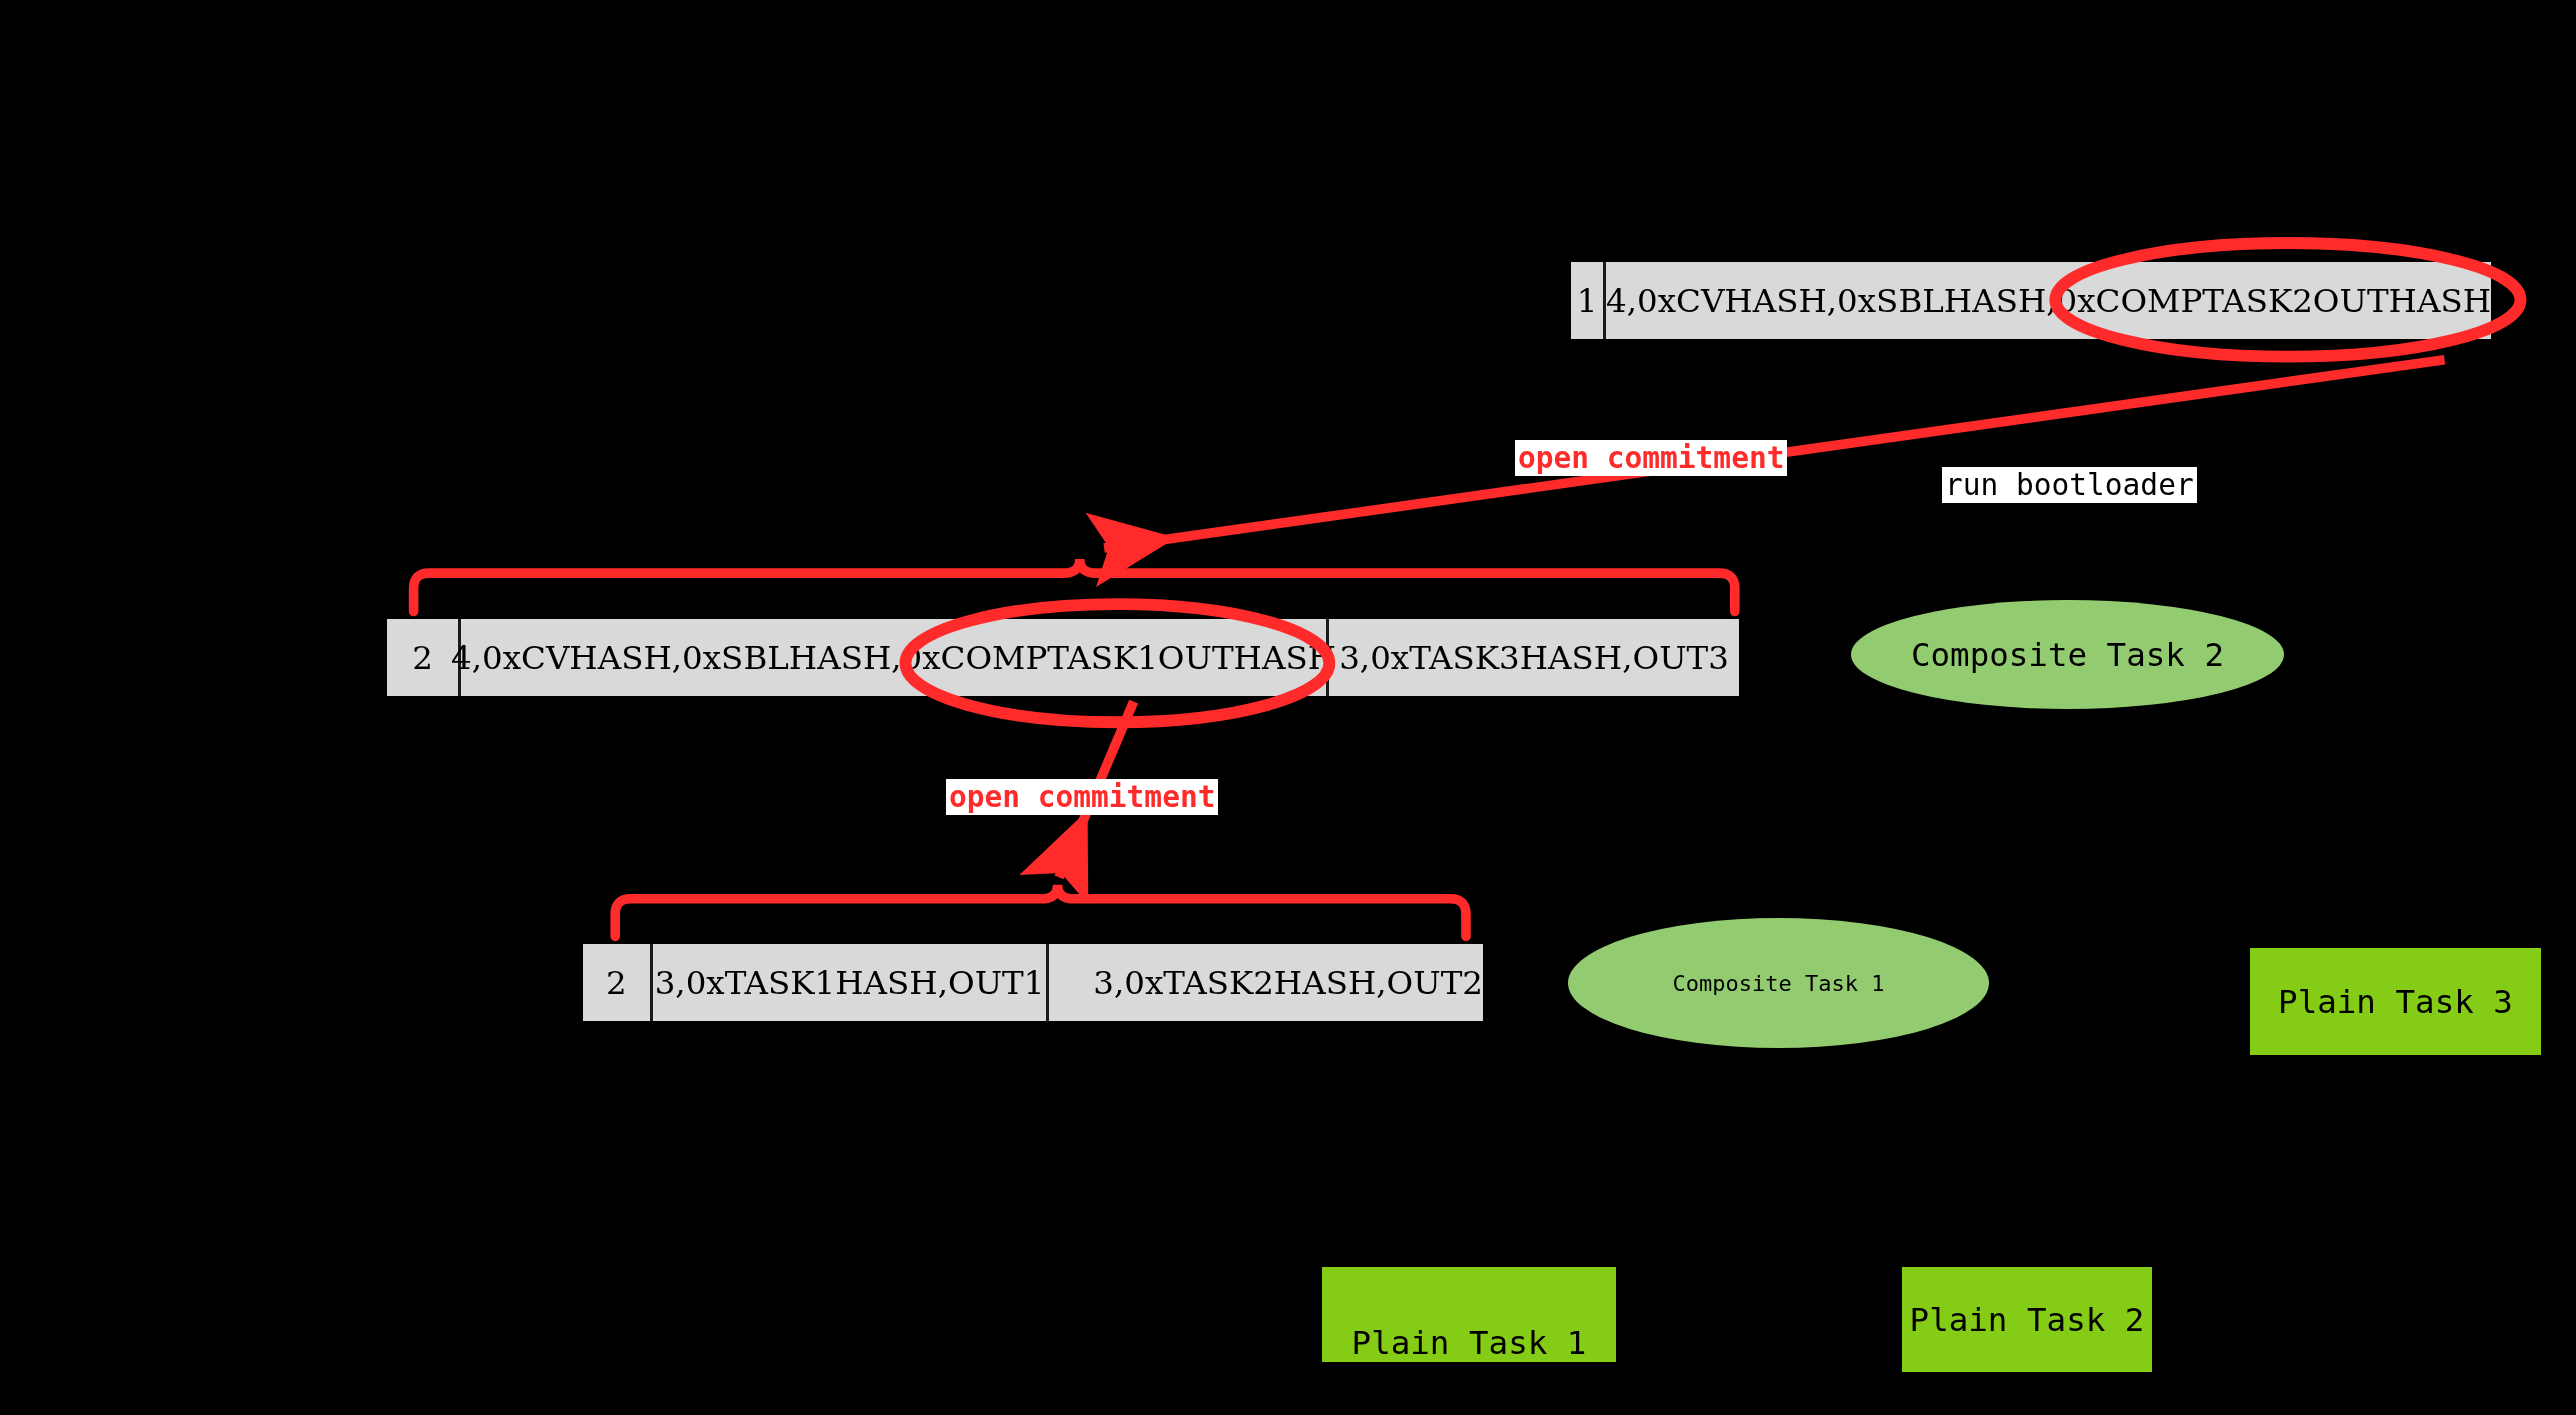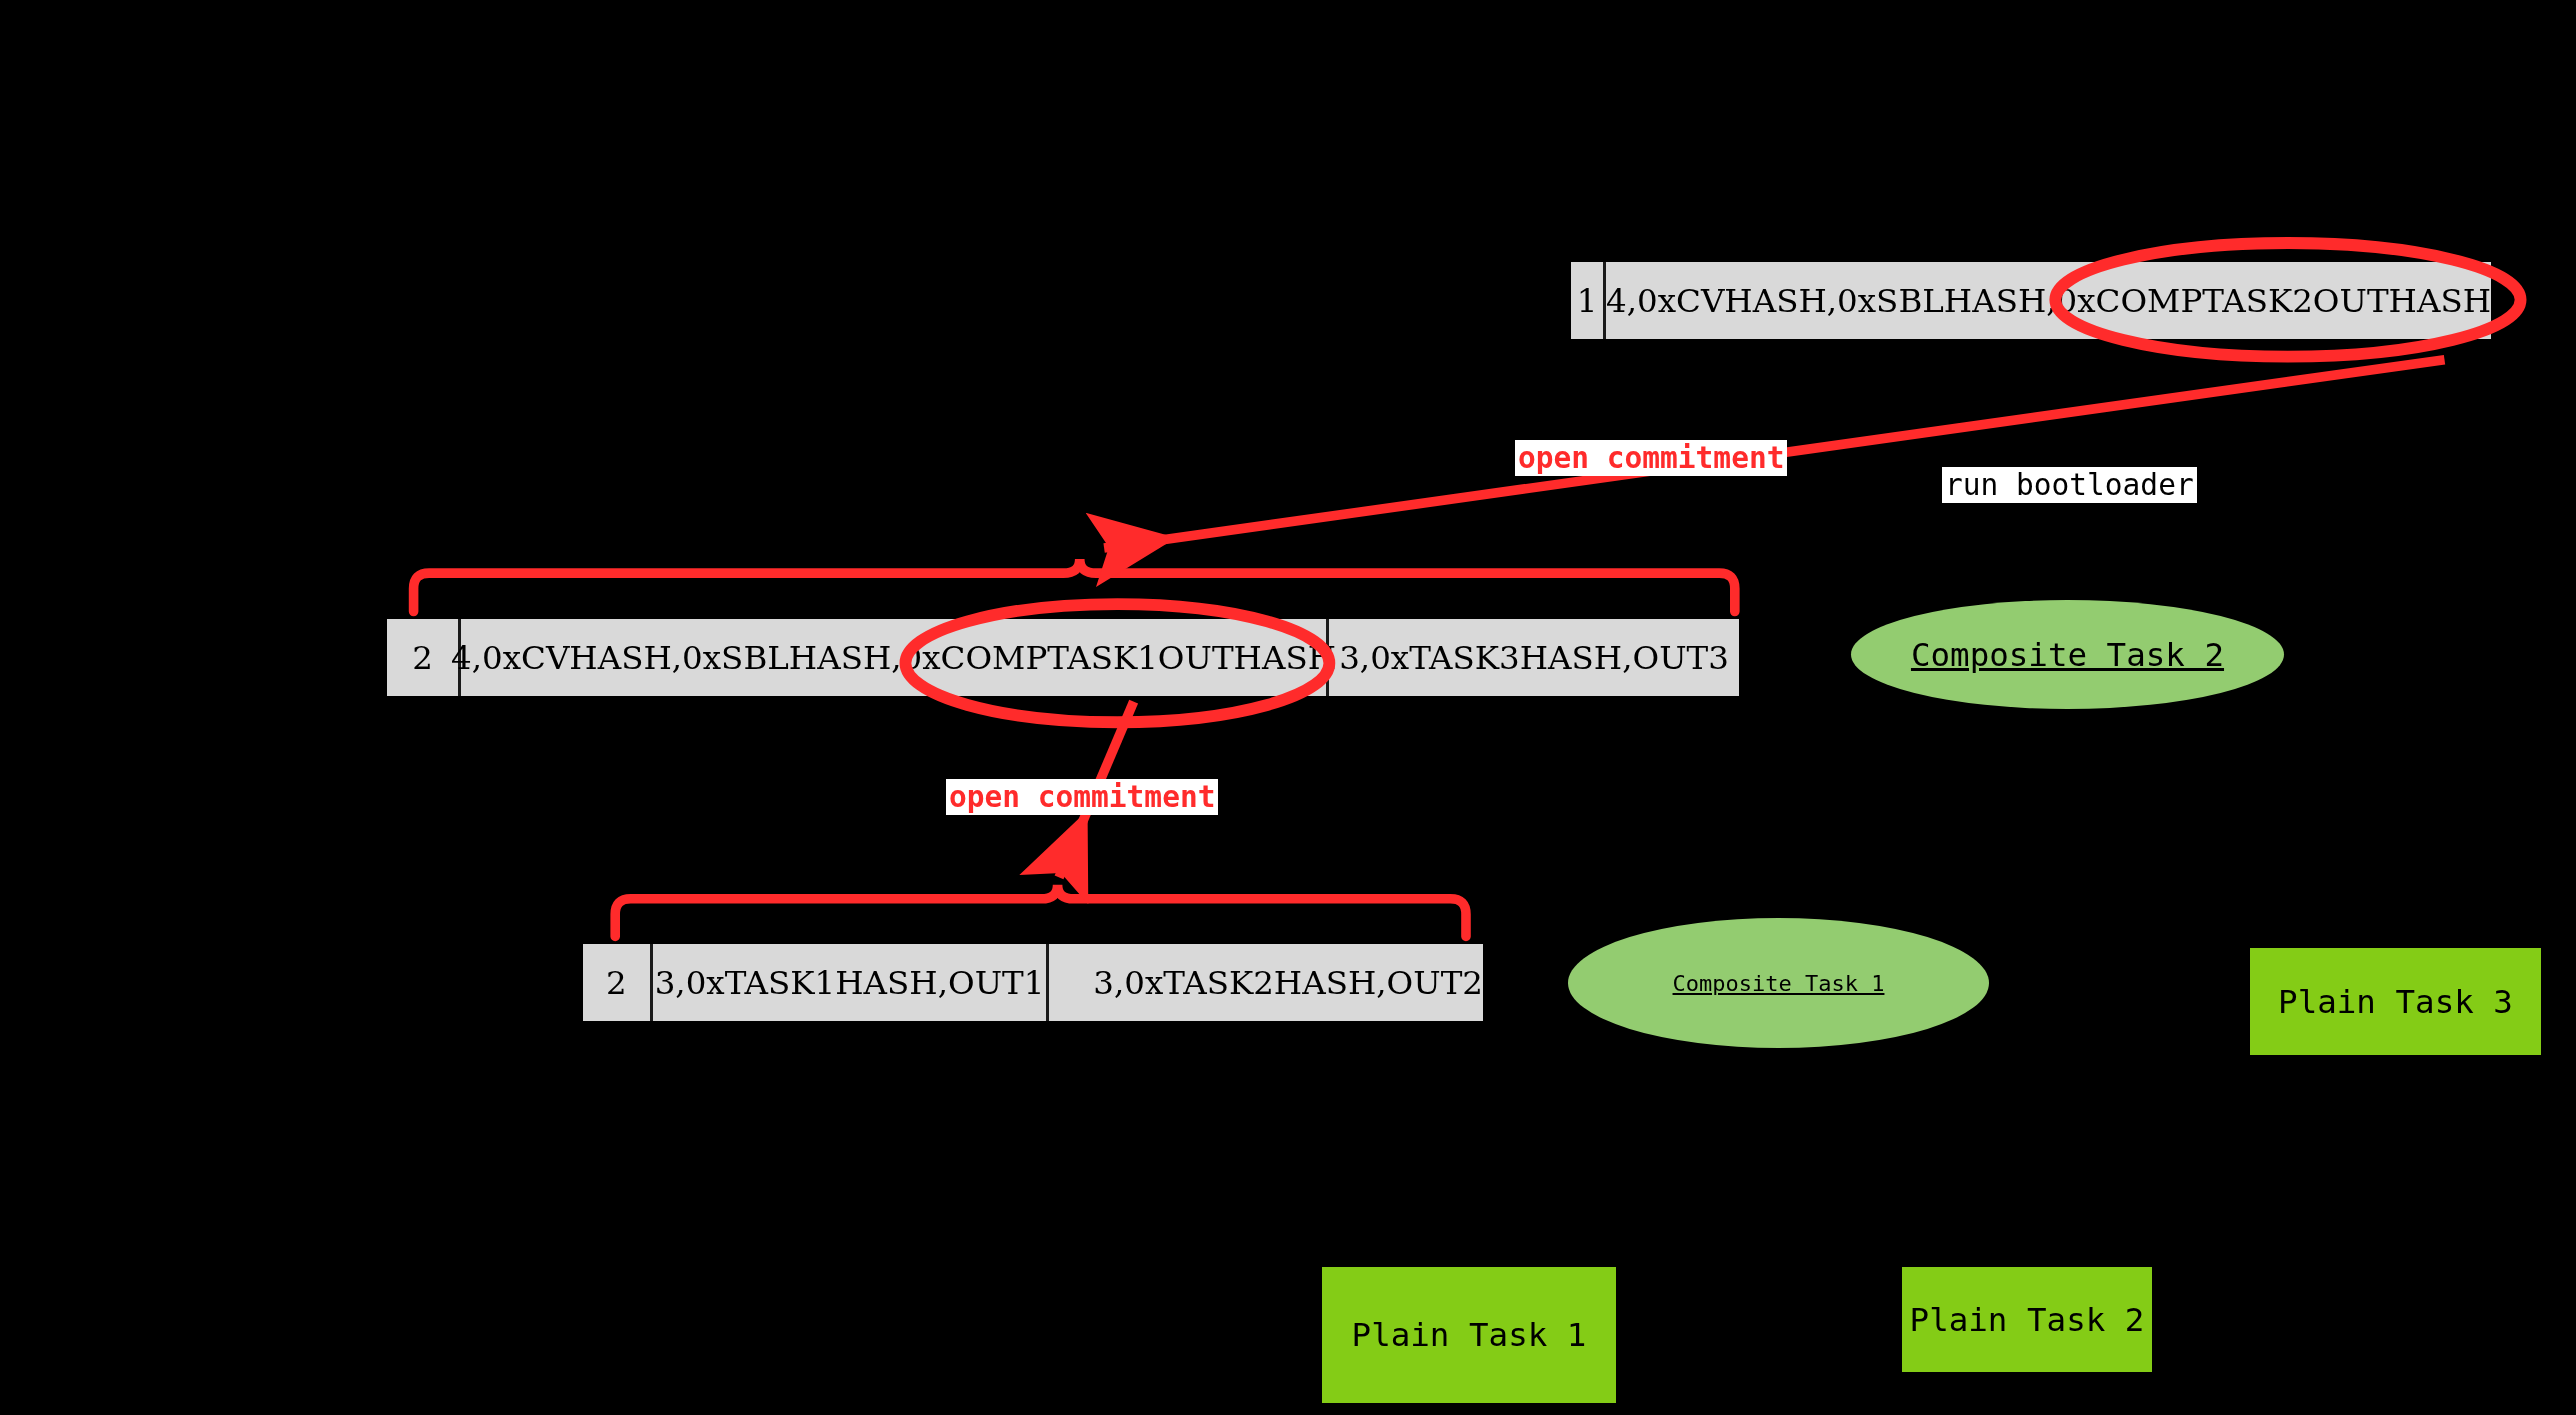--- a/index.html
+++ b/index.html
@@ -43,21 +43,20 @@
     position: absolute;
     border-radius: 50%;
     background: #93cc70;
     display: flex;
     align-items: center;
     justify-content: center;
     color: #000000;
     font-family: "DejaVu Sans Mono", "Liberation Mono", monospace;
     white-space: pre;
     box-sizing: border-box;
-    text-decoration: underline;
   }
   .rect-node {
     position: absolute;
     background: #84cc16;
     display: flex;
     align-items: center;
     justify-content: center;
     color: #000000;
     font-family: "DejaVu Sans Mono", "Liberation Mono", monospace;
     white-space: pre;
@@ -119,21 +118,21 @@
   </div>
 
   <div class="ellipse-node" style="left:1568px; top:918px; width:421px; height:130px; font-size:22px;">
     <span>Composite Task 1</span>
   </div>
 
   <div class="rect-node" style="left:2250px; top:948px; width:291px; height:107px; font-size:32.5px;">
     <span>Plain Task 3</span>
   </div>
 
-  <div class="rect-node" style="left:1322px; top:1267px; width:294px; height:136px; font-size:32.5px;">
+  <div class="rect-node" style="left:1322px; top:1267px; width:294px; height:95px; font-size:32.5px;align-items:flex-end;">
     <span>Plain Task 1</span>
   </div>
 
   <div class="rect-node" style="left:1902px; top:1267px; width:250px; height:105px; font-size:32.5px;">
     <span>Plain Task 2</span>
   </div>
 
   <svg id="overlay" viewBox="0 0 3488 1916">
 
     <defs>

